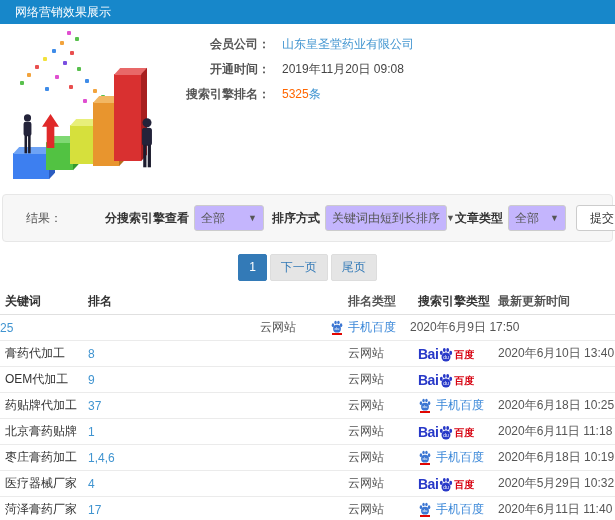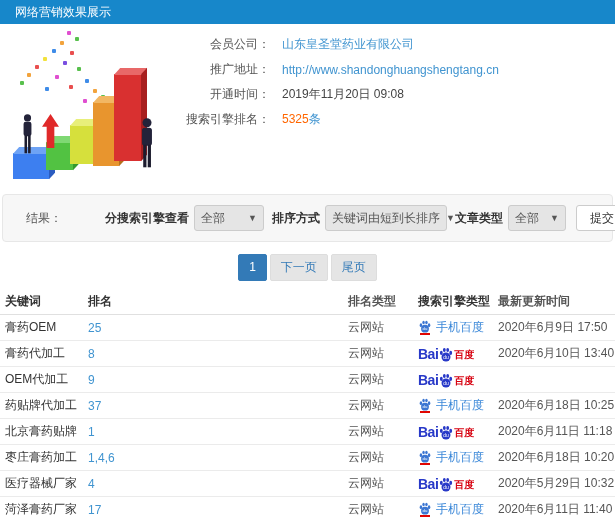--- a/index.html
+++ b/index.html
@@ -17,34 +17,34 @@
   .bar .face { position: absolute; left: 0; bottom: 0; width: 100%; height: 100%; background: var(--c); }
   .bar .top { position: absolute; left: 3px; top: -6px; width: 100%; height: 7px;
     background: var(--ct); transform: skewX(-42deg); }
   .bar .side { position: absolute; right: -6px; top: -3px; width: 6px; height: 100%;
     background: var(--cs); transform: skewY(-48deg); }
   .confetti i { position: absolute; border-radius: 1px; }
   .man, .arrow { position: absolute; }
 
   .info-rows { position: absolute; left: 178px; top: 12px; }
   .info-row { display: flex; align-items: center; height: 17px; margin-bottom: 8px; }
-  .info-label { width: 92px; text-align: right; color: #555; }
+  .info-label { width: 92px; text-align: right; color: #555; font-weight: bold; }
   .info-value { margin-left: 12px; }
   .link { color: #4094d0; text-decoration: none; cursor: pointer; }
   .plain { color: #444; }
   .hl-num { color: #ff6600; }
   .hl-suffix { color: #4094d0; }
 
   
   .filter-bar { position: relative; margin: 0 2px; height: 48px; background: #f7f7f7;
     border: 1px solid #e7e7e7; border-radius: 4px; display: flex; align-items: center; padding-left: 13px; }
   .result-label { padding-left: 10px; color: #555; }
   .filter-group { margin-left: auto; display: flex; align-items: center; }
   .f-label { font-weight: bold; color: #333; margin: 0 5px 0 8px; white-space: nowrap; }
-  .fselect { height: 26px; border: 1px solid #ccc; border-radius: 3px; background: #e5e5e5;
+  .fselect { height: 26px; border: 1px solid #ccc; border-radius: 3px; background: #c4b5fd;
     color: #555; display: flex; align-items: center; justify-content: space-between;
     padding: 0 6px; cursor: pointer; white-space: nowrap; }
   .fselect .caret { font-size: 9px; color: #555; margin-left: 6px; }
   .w1 { width: 70px; } .w2 { width: 122px; } .w3 { width: 58px; }
   .submit-btn { height: 26px; min-width: 52px; margin: 0 -16px 0 10px; border: 1px solid #ccc;
     border-radius: 3px; background: #fff; color: #333; font-size: 12px; cursor: pointer;
     font-family: inherit; }
 
   
   .pagination { display: flex; justify-content: center; gap: 3px; margin-top: 12px; }
@@ -146,24 +146,20 @@
       <rect x="10.8" y="30" width="3.6" height="25" fill="#1c1c2e"></rect>
     </svg>
   </div>
 
   <div class="info-rows">
     <div class="info-row">
       <span class="info-label">会员公司：</span>
       <span class="info-value link">山东皇圣堂药业有限公司</span>
     </div>
     <div class="info-row">
-      <span class="info-label">推广地址：</span>
-      <span class="info-value link">http://www.shandonghuangshengtang.cn</span>
-    </div>
-    <div class="info-row">
       <span class="info-label">开通时间：</span>
       <span class="info-value plain">2019年11月20日 09:08</span>
     </div>
     <div class="info-row">
       <span class="info-label">搜索引擎排名：</span>
       <span class="info-value">
         <span class="hl-num">5325</span><span class="hl-suffix">条</span>
       </span>
     </div>
   </div>
@@ -200,21 +196,20 @@
 <div class="rank-table">
   <div class="t-row head">
     <div class="c1">关键词</div>
     <div class="c2">排名</div>
     <div class="c3">排名类型</div>
     <div class="c4">搜索引擎类型</div>
     <div class="c5">最新更新时间</div>
   </div>
   <div id="table-body">
   <div class="t-row">
-    <div class="c1 kw">膏药OEM</div>
     <div class="c2"><span class="rank-link">25</span></div>
     <div class="c3">云网站</div>
     <div class="c4">
       <span class="engine-mobile">
         <span class="paw-wrap">
           <svg width="14" height="13" viewBox="0 0 24 24">
             <ellipse cx="4.5" cy="9.5" rx="2.3" ry="3.4" fill="#3c76d2"></ellipse>
             <ellipse cx="9.3" cy="4.8" rx="2.3" ry="3.2" fill="#3c76d2"></ellipse>
             <ellipse cx="14.7" cy="4.8" rx="2.3" ry="3.2" fill="#3c76d2"></ellipse>
             <ellipse cx="19.5" cy="9.5" rx="2.3" ry="3.4" fill="#3c76d2"></ellipse>
@@ -333,21 +328,21 @@
             <ellipse cx="19.5" cy="9.5" rx="2.3" ry="3.4" fill="#3c76d2"></ellipse>
             <circle cx="12" cy="16" r="7.2" fill="#3c76d2"></circle>
             <text class="du-txt" x="12" y="19" text-anchor="middle" font-size="8" fill="#fff">du</text>
           </svg>
           <span class="paw-underline"></span>
         </span>
         <span class="engine-label">手机百度</span>
       </span>
 
     </div>
-    <div class="c5">2020年6月18日 10:20</div>
+    <div class="c5">2020年6月18日 10:19</div>
   </div>
 
   <div class="t-row">
     <div class="c1 kw">医疗器械厂家</div>
     <div class="c2"><span class="rank-link">4</span></div>
     <div class="c3">云网站</div>
     <div class="c4">
 
       <span class="engine-pc">
         <span class="bai-txt">Bai</span>

